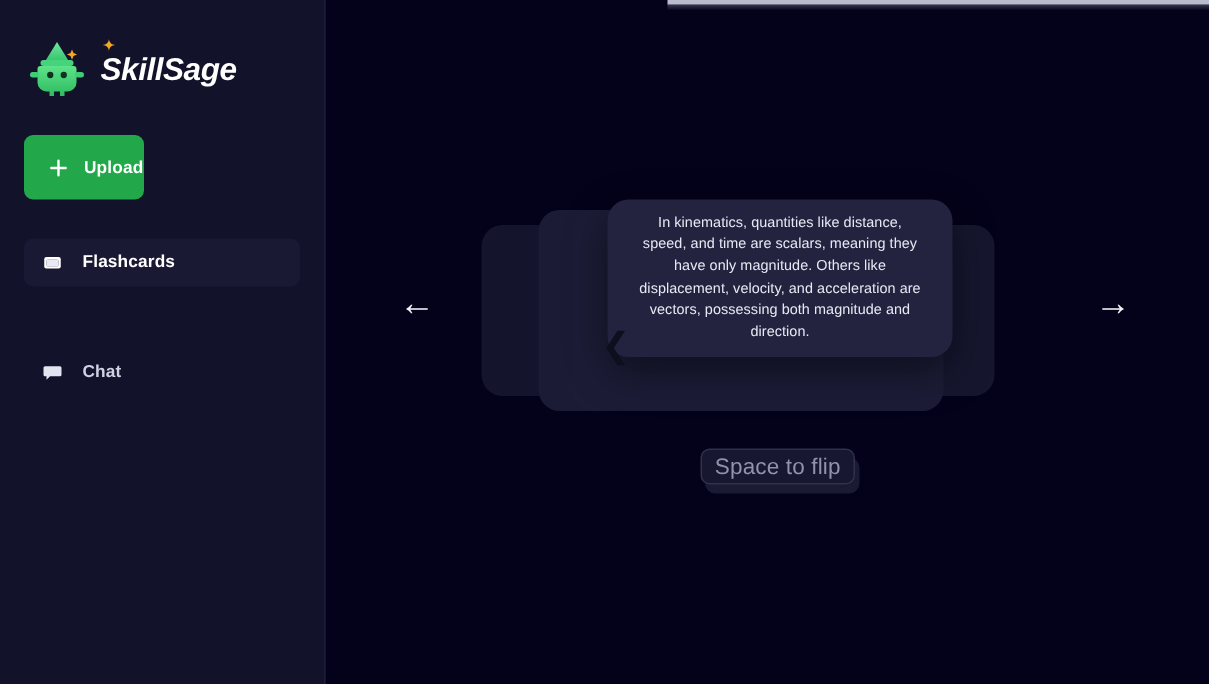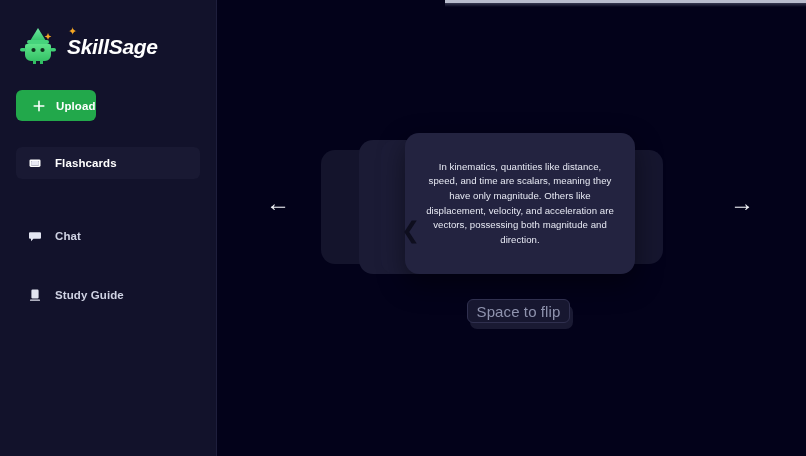--- a/index.html
+++ b/index.html
@@ -74,21 +74,21 @@
     font-size: 11px;
     line-height: 1;
     z-index: 5;
   }
 
   .upload-btn {
     display: flex;
     align-items: center;
     gap: 11px;
     margin: 20px 16px 0 16px;
-    height: 31px;
+    height: 43px;
     border-radius: 6px;
     background: #22a84b;
     color: #ffffff;
     font-size: 11.5px;
     font-weight: bold;
     padding-left: 17px;
     cursor: pointer;
     border: none;
     letter-spacing: 0.1px;
   }
@@ -184,21 +184,21 @@
     width: 248px; height: 134px;
     background: #1b1b35;
   }
   .card.back-mid-r {
     left: 58px; top: 7px;
     width: 248px; height: 134px;
     background: #1c1c37;
   }
   .card.front {
     left: 82px; top: 0px;
-    width: 230px; height: 141px;
+    width: 230px; height: 105px;
     background: #232340;
     display: flex;
     align-items: center;
     justify-content: center;
     padding: 20px 18px;
     box-shadow: 0 10px 28px rgba(0,0,0,0.45);
     cursor: pointer;
   }
   .card-text {
     color: #e7e9f3;
@@ -314,29 +314,20 @@
         <span class="ico">
           <svg width="14" height="14" viewBox="0 0 14 14" xmlns="http://www.w3.org/2000/svg">
             <path d="M2 3.2 h10 a1 1 0 0 1 1 1 v4.6 a1 1 0 0 1 -1 1 H5.4 L3 12.2 V9.8 H2 a1 1 0 0 1 -1 -1 V4.2 a1 1 0 0 1 1 -1 z" fill="#e2e4f0"></path>
           </svg>
         </span>
         <span>Chat</span>
       </div>
 
       <div class="nav-gap"></div>
 
-      <div class="nav-item">
-        <span class="ico">
-          <svg width="14" height="14" viewBox="0 0 14 14" xmlns="http://www.w3.org/2000/svg">
-            <rect x="3.4" y="1.6" width="7.2" height="9" rx="1.1" fill="#e2e4f0"></rect>
-            <path d="M2.6 12.2 h8.8" stroke="#e2e4f0" stroke-width="1.3" stroke-linecap="round"></path>
-          </svg>
-        </span>
-        <span>Study Guide</span>
-      </div>
 
     </nav>
   </aside>
 
   <main class="main">
     <div class="stage">
 
       <div class="arrow left" style="font-size:24px;">←</div>
 
       <div class="card-stack">

